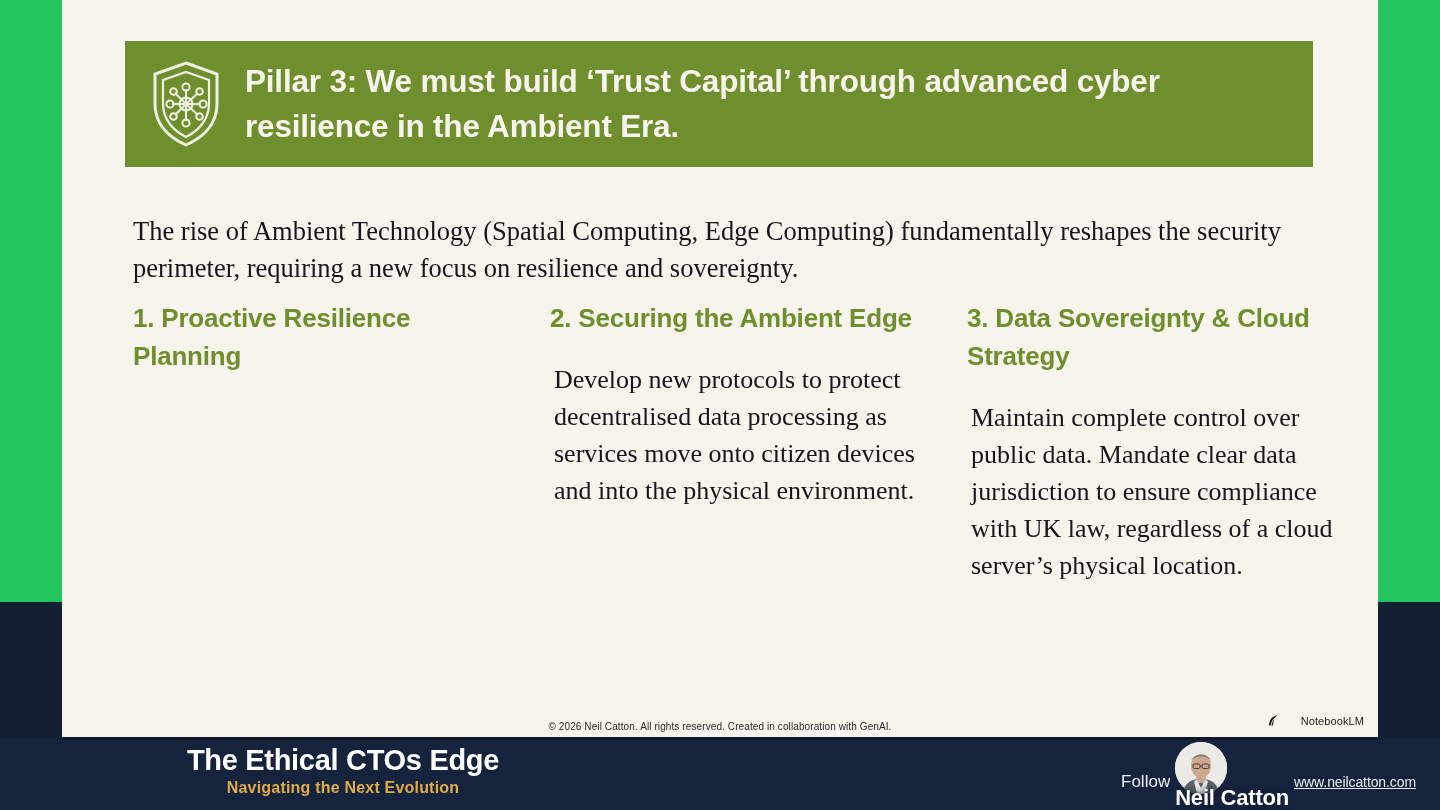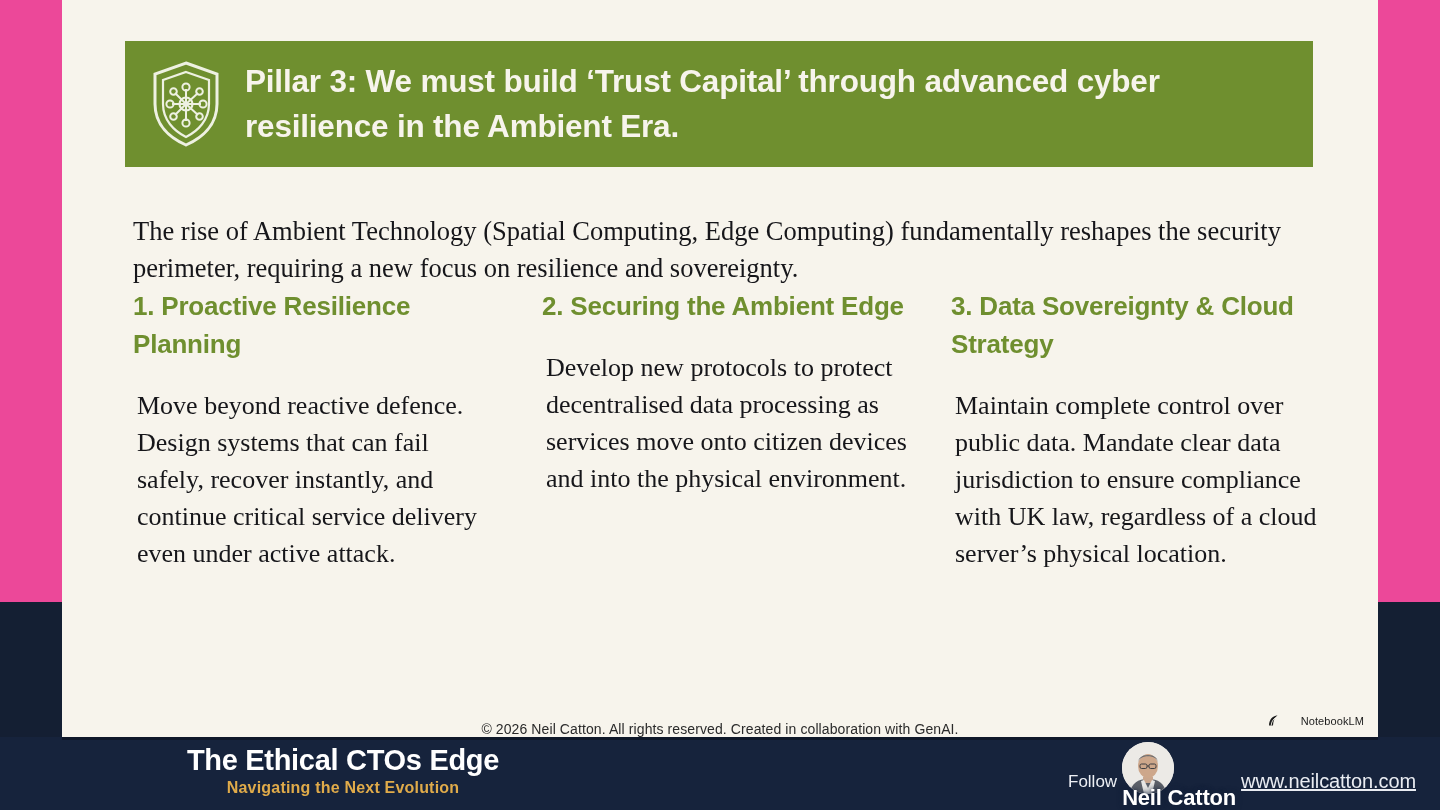--- a/index.html
+++ b/index.html
@@ -11,21 +11,21 @@
     width: 1440px;
     height: 810px;
     overflow: hidden;
     font-family: "Liberation Sans", sans-serif;
   }
 
   #stage {
     position: relative;
     width: 1440px;
     height: 602px;
-    background: #ec4899;
+    background: #22c55e;
   }
 
   
   .slide {
     position: absolute;
     left: 62px;
     top: 0;
     width: 1316px;
     height: 737px;
     background: #f7f4ec;
@@ -70,24 +70,24 @@
     font-family: "Liberation Serif", serif;
     font-size: 26.5px;
     line-height: 1.42;
     color: #16161a;
   }
 
   
   .columns {
     position: absolute;
     left: 71px;
-    top: 288px;
+    top: 300px;
     width: 1252px;
     display: flex;
-    gap: 4px;
+    gap: 12px;
   }
   .col {
     width: 370px;
     margin-right: 35px;
   }
   .col:last-child { margin-right: 0; }
 
   .col-heading {
     color: #6f8f2f;
     font-size: 26px;
@@ -104,21 +104,21 @@
     margin: 4px;
   }
 
   
   .copyright {
     position: absolute;
     left: 0;
     top: 721px;
     width: 1316px;
     text-align: center;
-    font-size: 14px;
+    font-size: 10px;
     color: #2a2a2a;
     letter-spacing: 0.1px;
   }
   .notebooklm {
     position: absolute;
     right: 14px;
     top: 714px;
     display: flex;
     align-items: center;
     gap: 19px;
@@ -202,21 +202,21 @@
     color: #ffffff;
     font-size: 22px;
     font-weight: bold;
     letter-spacing: -0.2px;
     position: relative;
     z-index: 2;
     text-shadow: 0 0 6px #16233c, 0 0 4px #16233c;
   }
   .weburl {
     color: #e9ecf2;
-    font-size: 20px;
+    font-size: 14px;
     padding-top: 16px;
     letter-spacing: -0.1px;
   }
 </style>
 </head>
 <body>
 
 <div id="stage">
 
   <div class="slide">
@@ -248,21 +248,20 @@
         </g>
       </svg>
       <h1 class="banner-title">Pillar 3: We must build ‘Trust Capital’ through advanced cyber resilience in the Ambient Era.</h1>
     </div>
 
     <p class="intro">The rise of Ambient Technology (Spatial Computing, Edge Computing) fundamentally reshapes the security perimeter, requiring a new focus on resilience and sovereignty.</p>
 
     <div class="columns">
       <div class="col">
         <h2 class="col-heading">1. Proactive Resilience Planning</h2>
-        <p class="col-body">Move beyond reactive defence. Design systems that can fail safely, recover instantly, and continue critical service delivery even under active attack.</p>
       </div>
       <div class="col">
         <h2 class="col-heading">2. Securing the Ambient Edge</h2>
         <p class="col-body">Develop new protocols to protect decentralised data processing as services move onto citizen devices and into the physical environment.</p>
       </div>
       <div class="col">
         <h2 class="col-heading">3. Data Sovereignty &amp; Cloud Strategy</h2>
         <p class="col-body">Maintain complete control over public data. Mandate clear data jurisdiction to ensure compliance with UK law, regardless of a cloud server’s physical location.</p>
       </div>
     </div>

